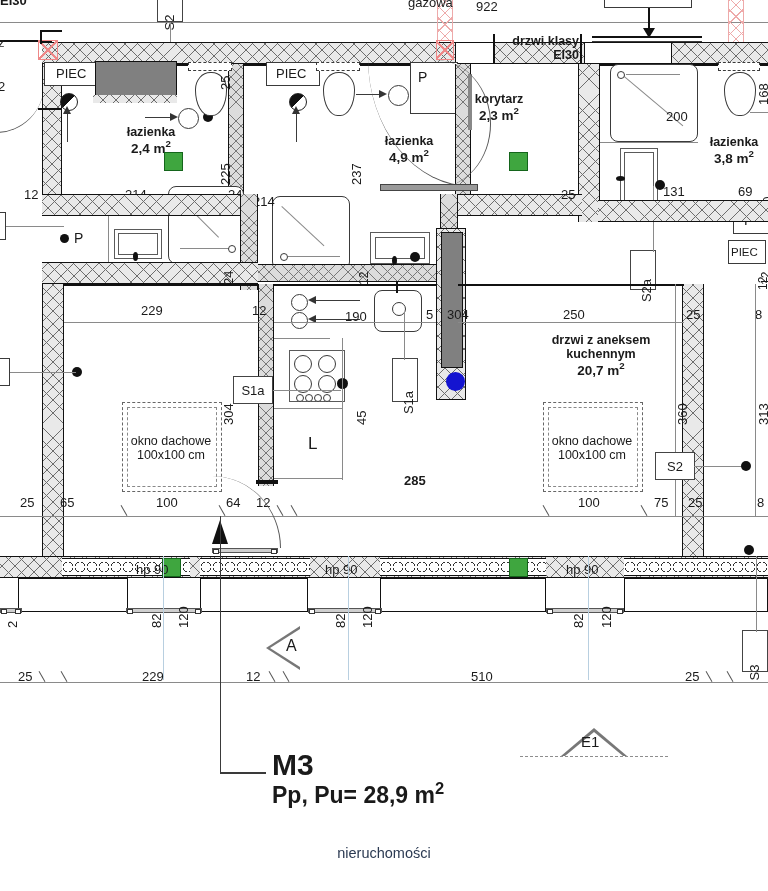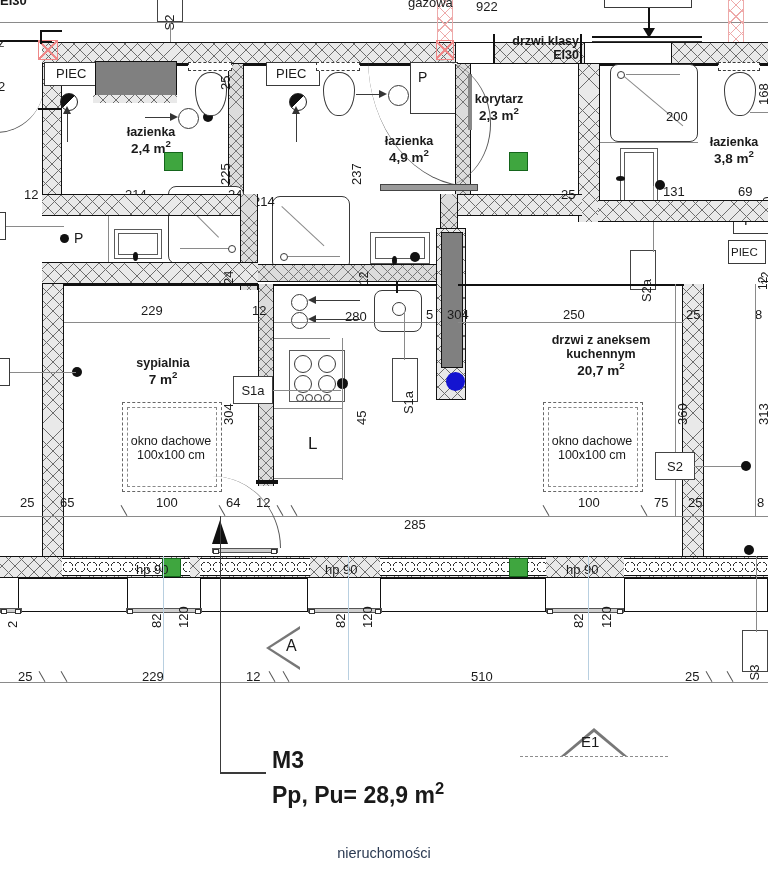--- a/index.html
+++ b/index.html
@@ -306,24 +306,20 @@
 
   <div class="lbl dim" style="left:141px;top:304px;">229</div>
   <div class="lbl dim" style="left:252px;top:304px;">12</div>
   <div class="lbl dimv" style="left:222px;top:285px;">24</div>
   <div class="ln h" style="left:64px;top:322px;width:196px;"></div>
 
   <div class="dot" style="left:72px;top:367px;width:10px;height:10px;"></div>
   <div class="ln" style="left:-18px;top:372px;width:94px;height:1px;"></div>
   <div class="fx thin" style="left:-30px;top:358px;width:40px;height:28px;"></div>
 
-  <div class="lbl rm" style="left:108px;top:356px;width:110px;">
-    <span>sypialnia</span>
-    <span class="a"><span>7 m</span><span class="sup">2</span></span>
-  </div>
 
   <div style="position:absolute;left:122px;top:402px;width:98px;height:88px;border:1.4px dashed #666;"></div>
   <div style="position:absolute;left:127px;top:407px;width:88px;height:78px;border:1.2px dashed #888;"></div>
   <div class="lbl" style="left:119px;top:434px;width:104px;font-size:12.5px;text-align:center;">
     <span>okno dachowe</span><br>
     <span>100x100 cm</span>
   </div>
   <div class="lbl dimv" style="left:222px;top:425px;">304</div>
 
   <div class="lbl dim" style="left:20px;top:496px;">25</div>
@@ -341,21 +337,21 @@
   <div style="position:absolute;left:212px;top:520px;width:0;height:0;border-left:8px solid transparent;border-right:8px solid transparent;border-bottom:24px solid #111;"></div>
   <div class="sill" style="left:212px;top:548px;width:66px;"></div>
 
   <div class="ln blk" style="left:274px;top:284px;width:184px;height:1.5px;"></div>
   <div class="circ" style="left:291px;top:294px;width:15px;height:15px;"></div>
   <div class="circ" style="left:291px;top:312px;width:15px;height:15px;"></div>
   <div class="ln dk" style="left:314px;top:300px;width:46px;height:1.4px;"></div>
   <div class="ln dk" style="left:314px;top:319px;width:46px;height:1.4px;"></div>
   <div style="position:absolute;left:308px;top:296px;width:0;height:0;border-top:4px solid transparent;border-bottom:4px solid transparent;border-right:8px solid #333;"></div>
   <div style="position:absolute;left:308px;top:315px;width:0;height:0;border-top:4px solid transparent;border-bottom:4px solid transparent;border-right:8px solid #333;"></div>
-  <div class="lbl dim" style="left:345px;top:310px;">280</div>
+  <div class="lbl dim" style="left:345px;top:310px;">190</div>
   <div class="lbl dimv" style="left:358px;top:285px;font-size:12px;">12</div>
 
   <div class="fx r" style="left:374px;top:290px;width:48px;height:42px;"></div>
   <div class="circ" style="left:392px;top:302px;width:12px;height:12px;"></div>
   <div class="ln blk" style="left:396px;top:281px;width:2px;height:12px;"></div>
   <div class="lbl dim" style="left:426px;top:308px;">5</div>
   <div class="ln h" style="left:274px;top:322px;width:184px;"></div>
   <div class="ln" style="left:274px;top:338px;width:56px;height:1px;"></div>
 
   <div class="fx2" style="left:289px;top:350px;width:56px;height:52px;"></div>
@@ -414,21 +410,21 @@
   <div class="ln" style="left:675px;top:284px;width:1px;height:232px;"></div>
   <div class="ln" style="left:755px;top:284px;width:1px;height:232px;"></div>
 
   <div class="tag" style="left:655px;top:452px;width:40px;height:28px;">
     <span>S2</span>
   </div>
   <div class="ln" style="left:694px;top:466px;width:52px;height:1px;"></div>
   <div class="dot" style="left:741px;top:461px;width:10px;height:10px;"></div>
   <div class="dot" style="left:744px;top:545px;width:10px;height:10px;"></div>
 
-  <div class="lbl dim" style="left:404px;top:518px;">285</div>
+  <div class="lbl dim" style="left:404px;top:474px;font-weight:bold;">285</div>
   <div class="lbl dim" style="left:578px;top:496px;">100</div>
   <div class="lbl dim" style="left:654px;top:496px;">75</div>
   <div class="lbl dim" style="left:688px;top:496px;">25</div>
   <div class="lbl dim" style="left:757px;top:496px;">8</div>
   <div class="tick" style="left:540px;top:510px;"></div>
   <div class="tick" style="left:638px;top:510px;"></div>
 
   <div class="wall" style="left:0;top:556px;width:768px;height:22px;"></div>
   <div class="winhatch" style="left:62px;top:558px;width:128px;height:18px;"></div>
   <div class="winhatch" style="left:200px;top:558px;width:110px;height:18px;"></div>
@@ -481,21 +477,21 @@
   <div class="tick" style="left:703px;top:676px;"></div>
   <div class="tick" style="left:724px;top:676px;"></div>
 
   <div class="tagv" style="left:742px;top:630px;width:26px;height:42px;">
     <span style="position:absolute;left:4px;top:34px;">S3</span>
   </div>
   <div class="ln" style="left:756px;top:556px;width:1px;height:76px;"></div>
 
   <div class="ln dk" style="left:220px;top:516px;width:1.4px;height:258px;"></div>
   <div class="ln dk" style="left:220px;top:772px;width:46px;height:1.6px;"></div>
-  <div class="lbl bold" style="left:272px;top:748px;font-size:23px;">M3</div>
+  <div class="lbl bold" style="left:272px;top:748px;font-size:30px;">M3</div>
   <div class="lbl bold" style="left:272px;top:780px;font-size:23px;">
     <span>Pp, Pu= 28,9 m</span><span class="sup">2</span>
   </div>
 
   <div class="dash" style="left:520px;top:756px;width:148px;"></div>
   <div class="tri-e" style="left:561px;top:728px;"></div>
   <div class="tri-e-in" style="left:565px;top:732px;"></div>
   <div class="lbl" style="left:581px;top:734px;font-size:15px;">E1</div>
 
   <div id="logo">

